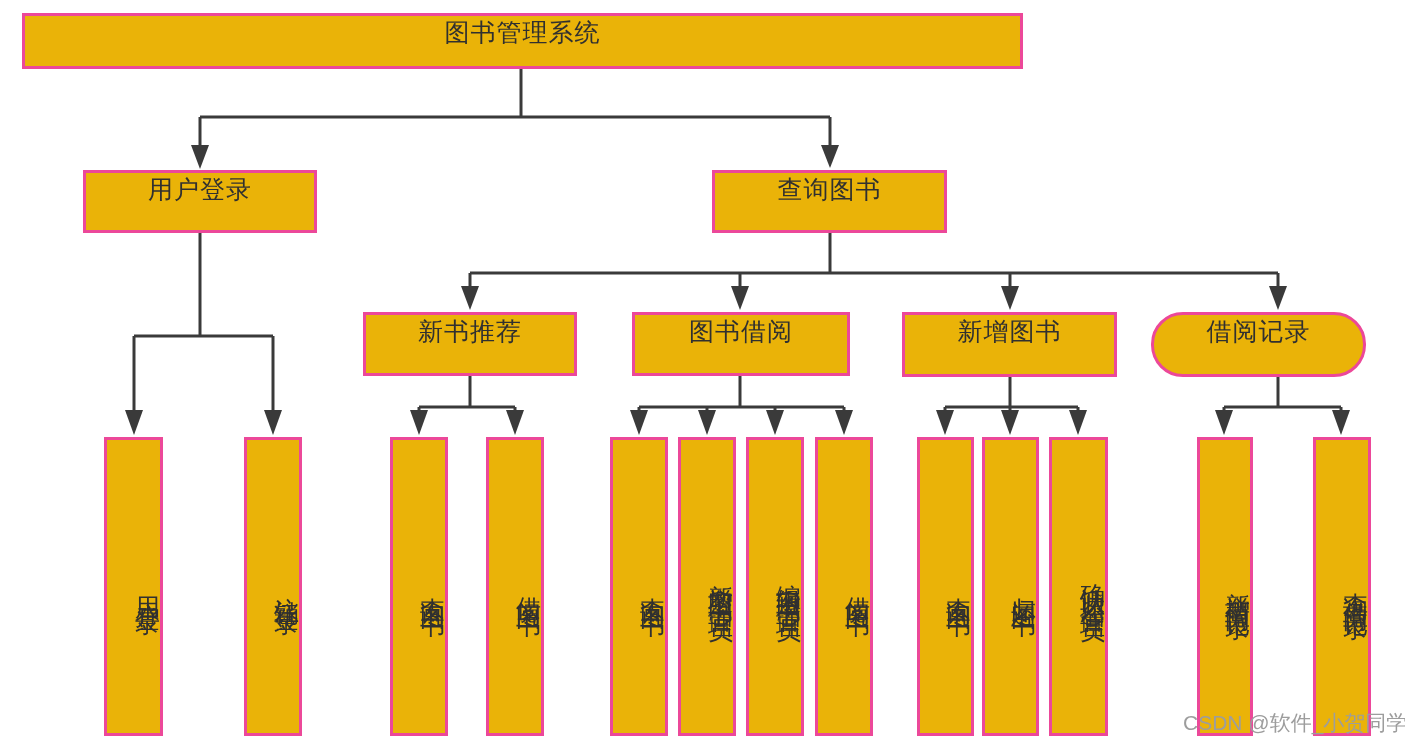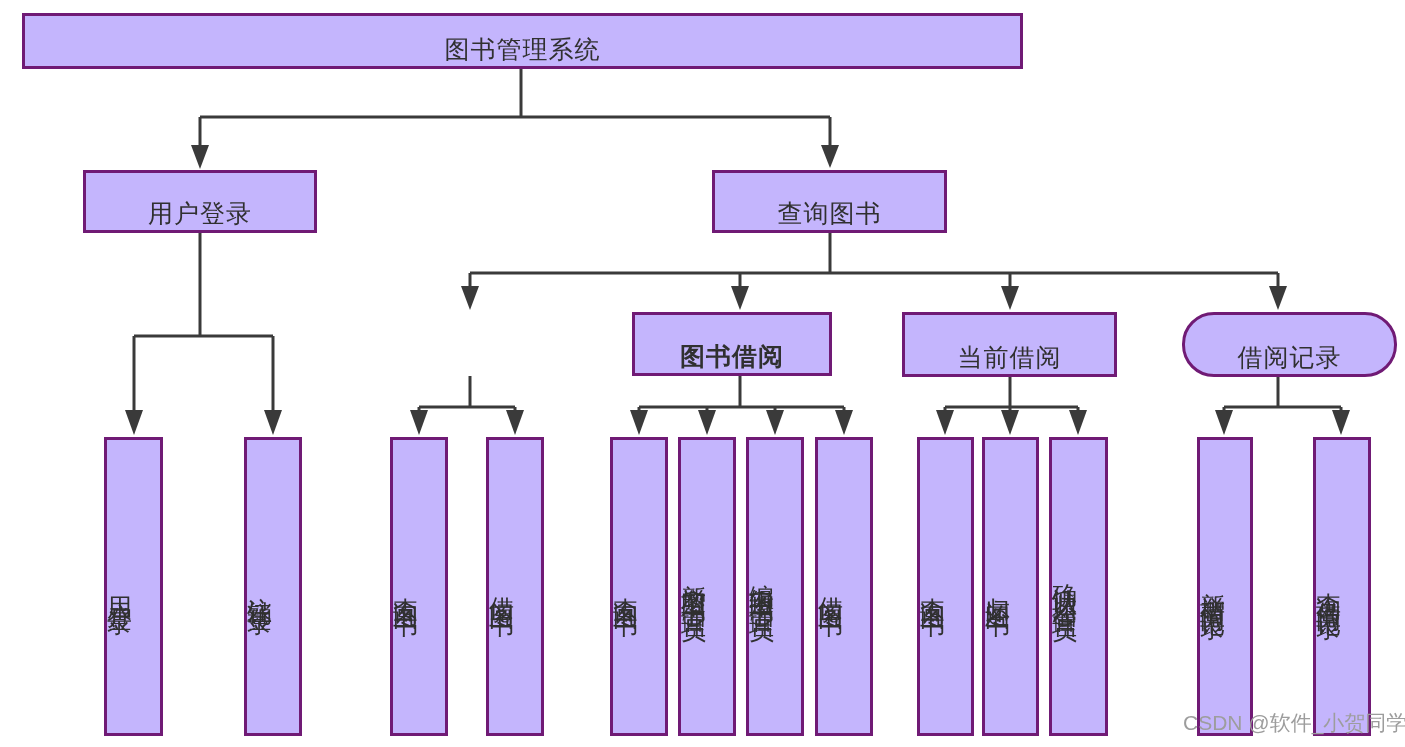--- a/index.html
+++ b/index.html
@@ -13,25 +13,25 @@
   }
   .connectors {
     position: absolute;
     left: 0; top: 0;
     width: 1405px; height: 747px;
     z-index: 1;
   }
   .node {
     position: absolute;
     box-sizing: border-box;
-    border: 3px solid #701a75;
-    background: #c4b5fd;
+    border: 3px solid #ec4899;
+    background: #eab308;
     color: #303030;
     display: flex;
-    align-items: flex-end;
+    align-items: flex-start;
     justify-content: center;
     z-index: 2;
   }
   .hnode {
     font-size: 25px;
     letter-spacing: 1px;
     white-space: nowrap;
   }
   .vnode {
     writing-mode: vertical-rl;
@@ -130,27 +130,30 @@
     <span>图书管理系统</span>
   </div>
 
   <div class="node hnode" style="left:83px; top:170px; width:234px; height:63px;">
     <span>用户登录</span>
   </div>
   <div class="node hnode" style="left:712px; top:170px; width:235px; height:63px;">
     <span>查询图书</span>
   </div>
 
-  <div class="node hnode" style="left:632px; top:312px; width:200px; height:64px;font-weight:bold;">
+  <div class="node hnode" style="left:363px; top:312px; width:214px; height:64px;">
+    <span>新书推荐</span>
+  </div>
+  <div class="node hnode" style="left:632px; top:312px; width:218px; height:64px;">
     <span>图书借阅</span>
   </div>
   <div class="node hnode" style="left:902px; top:312px; width:215px; height:65px;">
-    <span>当前借阅</span>
-  </div>
-  <div class="node hnode" style="left:1182px; top:312px; width:215px; height:65px;border-radius:32px;">
+    <span>新增图书</span>
+  </div>
+  <div class="node hnode" style="left:1151px; top:312px; width:215px; height:65px;border-radius:32px;">
     <span>借阅记录</span>
   </div>
 
   <div class="node vnode" style="left:104px; top:437px; width:59px; height:299px;">
     <span>用户登录</span>
   </div>
   <div class="node vnode" style="left:244px; top:437px; width:58px; height:299px;">
     <span>注销登录</span>
   </div>
 

